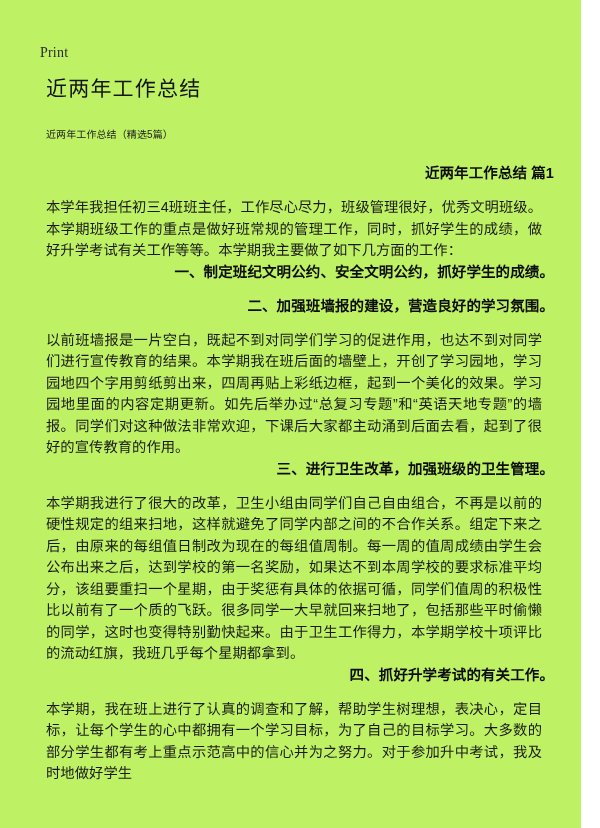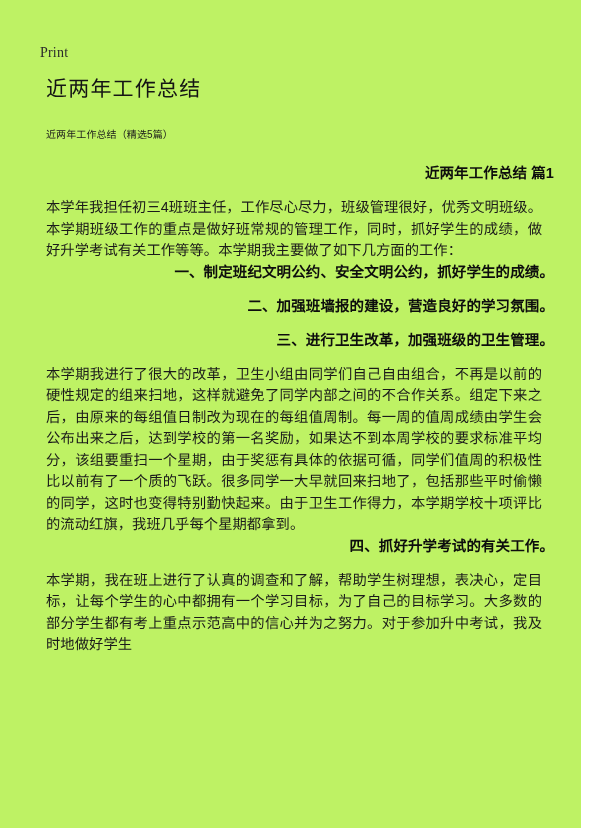--- a/index.html
+++ b/index.html
@@ -106,20 +106,21 @@
       <h2 class="section-heading">近两年工作总结 篇1</h2>
       <p class="para">本学年我担任初三4班班主任，工作尽心尽力，班级管理很好，优秀文明班级。本学期班级工作的重点是做好班常规的管理工作，同时，抓好学生的成绩，做好升学考试有关工作等等。本学期我主要做了如下几方面的工作：</p>
     </div>
 
     <div class="block">
       <h2 class="section-heading">一、制定班纪文明公约、安全文明公约，抓好学生的成绩。</h2>
     </div>
 
     <div class="block">
       <h2 class="section-heading">二、加强班墙报的建设，营造良好的学习氛围。</h2>
+      <p class="para">以前班墙报是一片空白，既起不到对同学们学习的促进作用，也达不到对同学们进行宣传教育的结果。本学期我在班后面的墙壁上，开创了学习园地，学习园地四个字用剪纸剪出来，四周再贴上彩纸边框，起到一个美化的效果。学习园地里面的内容定期更新。如先后举办过“总复习专题”和“英语天地专题”的墙报。同学们对这种做法非常欢迎，下课后大家都主动涌到后面去看，起到了很好的宣传教育的作用。</p>
     </div>
 
     <div class="block">
       <h2 class="section-heading">三、进行卫生改革，加强班级的卫生管理。</h2>
       <p class="para">本学期我进行了很大的改革，卫生小组由同学们自己自由组合，不再是以前的硬性规定的组来扫地，这样就避免了同学内部之间的不合作关系。组定下来之后，由原来的每组值日制改为现在的每组值周制。每一周的值周成绩由学生会公布出来之后，达到学校的第一名奖励，如果达不到本周学校的要求标准平均分，该组要重扫一个星期，由于奖惩有具体的依据可循，同学们值周的积极性比以前有了一个质的飞跃。很多同学一大早就回来扫地了，包括那些平时偷懒的同学，这时也变得特别勤快起来。由于卫生工作得力，本学期学校十项评比的流动红旗，我班几乎每个星期都拿到。</p>
     </div>
 
     <div class="block">
       <h2 class="section-heading">四、抓好升学考试的有关工作。</h2>
       <p class="para">本学期，我在班上进行了认真的调查和了解，帮助学生树理想，表决心，定目标，让每个学生的心中都拥有一个学习目标，为了自己的目标学习。大多数的部分学生都有考上重点示范高中的信心并为之努力。对于参加升中考试，我及时地做好学生</p>

